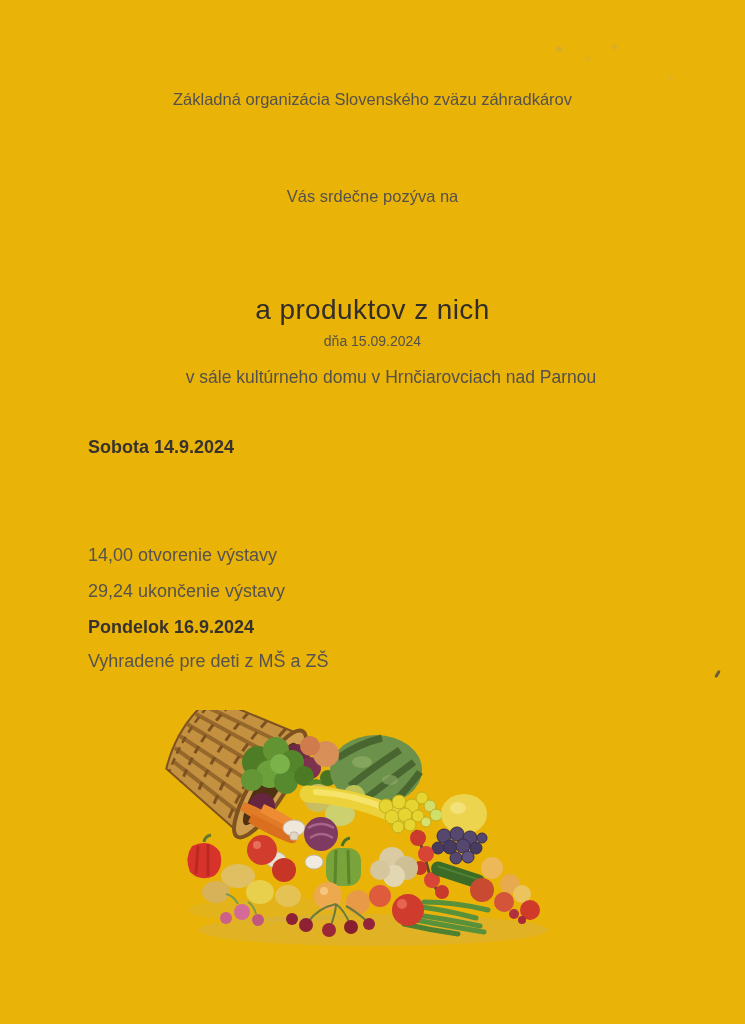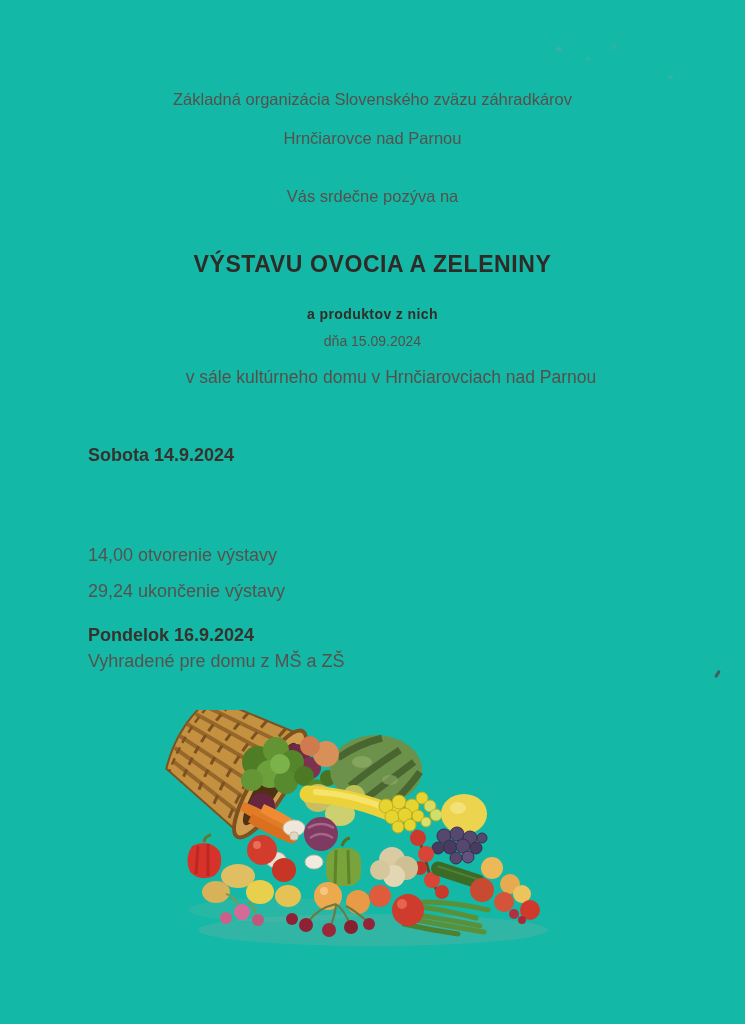--- a/index.html
+++ b/index.html
@@ -1,61 +1,59 @@
 <!DOCTYPE html>
 <html><head>
 <meta charset="utf-8">
 <style>
   html,body{margin:0;padding:0;background:#ffffff;}
   .page{
     position:relative;
     width:745px;height:1024px;
     margin:0 auto;
-    background:#14b8a6;
+    background:#eab308;
     overflow:hidden;
     font-family:"Liberation Sans", sans-serif;
     color:#54504b;
   }
   .line{position:absolute;white-space:nowrap;}
   .center{left:0;right:0;text-align:center;}
   .left{left:88px;text-align:left;}
   .t-small{font-size:16.5px;color:#55514c;}
   .t-title{font-size:23px;font-weight:bold;color:#2f2a26;letter-spacing:0.6px;}
-  .t-sub{font-size:14px;font-weight:bold;color:#322d28;letter-spacing:0.4px;margin-top:12px;}
+  .t-sub{font-size:28px;font-weight:normal;color:#322d28;letter-spacing:0.4px;}
   .t-date{font-size:14px;color:#54504b;}
   .t-venue{font-size:17.5px;color:#54504b;margin-left:37px;}
-  .t-day{font-size:18px;font-weight:bold;color:#37322d;margin-top:8px;}
+  .t-day{font-size:18px;font-weight:bold;color:#37322d;}
   .t-item{font-size:18px;color:#56524d;}
   .illustration{position:absolute;left:158px;top:710px;width:430px;height:245px;}
   .speck{position:absolute;border-radius:50%;}
   .speck-a{left:556px;top:47px;width:6px;height:4px;background:#9a9a98;opacity:.35;filter:blur(1px);}
   .speck-b{left:586px;top:57px;width:4px;height:3px;background:#a8a8a6;opacity:.3;filter:blur(1px);}
   .speck-c{left:612px;top:45px;width:5px;height:4px;background:#9a9a98;opacity:.3;filter:blur(1px);}
   .speck-d{left:668px;top:76px;width:5px;height:3px;background:#a8a8a6;opacity:.28;filter:blur(1px);}
   .speck-e{left:716px;top:670px;width:3px;height:8px;background:#4c4a48;opacity:.8;border-radius:2px;transform:rotate(32deg);}
 </style>
 </head>
 <body>
 
 <div class="page">
 
   <div class="line center t-small" style="top:90px">Základná organizácia Slovenského zväzu záhradkárov</div>
-  <div class="line center t-small" style="top:129px">Hrnčiarovce nad Parnou</div>
   <div class="line center t-small" style="top:187px">Vás srdečne pozýva na</div>
 
-  <div class="line center t-title" style="top:251px">VÝSTAVU OVOCIA A ZELENINY</div>
   <div class="line center t-sub" style="top:294px">a produktov z nich</div>
   <div class="line center t-date" style="top:333px">dňa 15.09.2024</div>
   <div class="line center t-venue" style="top:367px">v sále kultúrneho domu v Hrnčiarovciach nad Parnou</div>
 
   <div class="line left t-day" style="top:437px">Sobota 14.9.2024</div>
   <div class="line left t-item" style="top:545px">14,00 otvorenie výstavy</div>
   <div class="line left t-item" style="top:581px">29,24 ukončenie výstavy</div>
   <div class="line left t-day" style="top:617px">Pondelok 16.9.2024</div>
-  <div class="line left t-item" style="top:651px">Vyhradené pre domu z MŠ a ZŠ</div>
+  <div class="line left t-item" style="top:651px">Vyhradené pre deti z MŠ a ZŠ</div>
 
   <svg class="illustration" viewBox="0 0 430 245" xmlns="http://www.w3.org/2000/svg">
 
     <ellipse cx="215" cy="220" rx="175" ry="16" fill="#b9b2a6" opacity="0.18"></ellipse>
     <ellipse cx="120" cy="200" rx="90" ry="12" fill="#b9b2a6" opacity="0.12"></ellipse>
 
     <g transform="translate(112,74) rotate(122)">
       <path d="M-58,0 L58,0 L42,96 Q0,110 -42,96 Z" fill="#c3913f" stroke="#7d5120" stroke-width="2"></path>
 
       <path d="M-42,2 L-32,94 M-26,3 L-20,100 M-9,4 L-7,104 M9,4 L7,104 M26,3 L20,100 M42,2 L32,94" stroke="#8a5c26" stroke-width="4" fill="none" opacity="0.8"></path>

